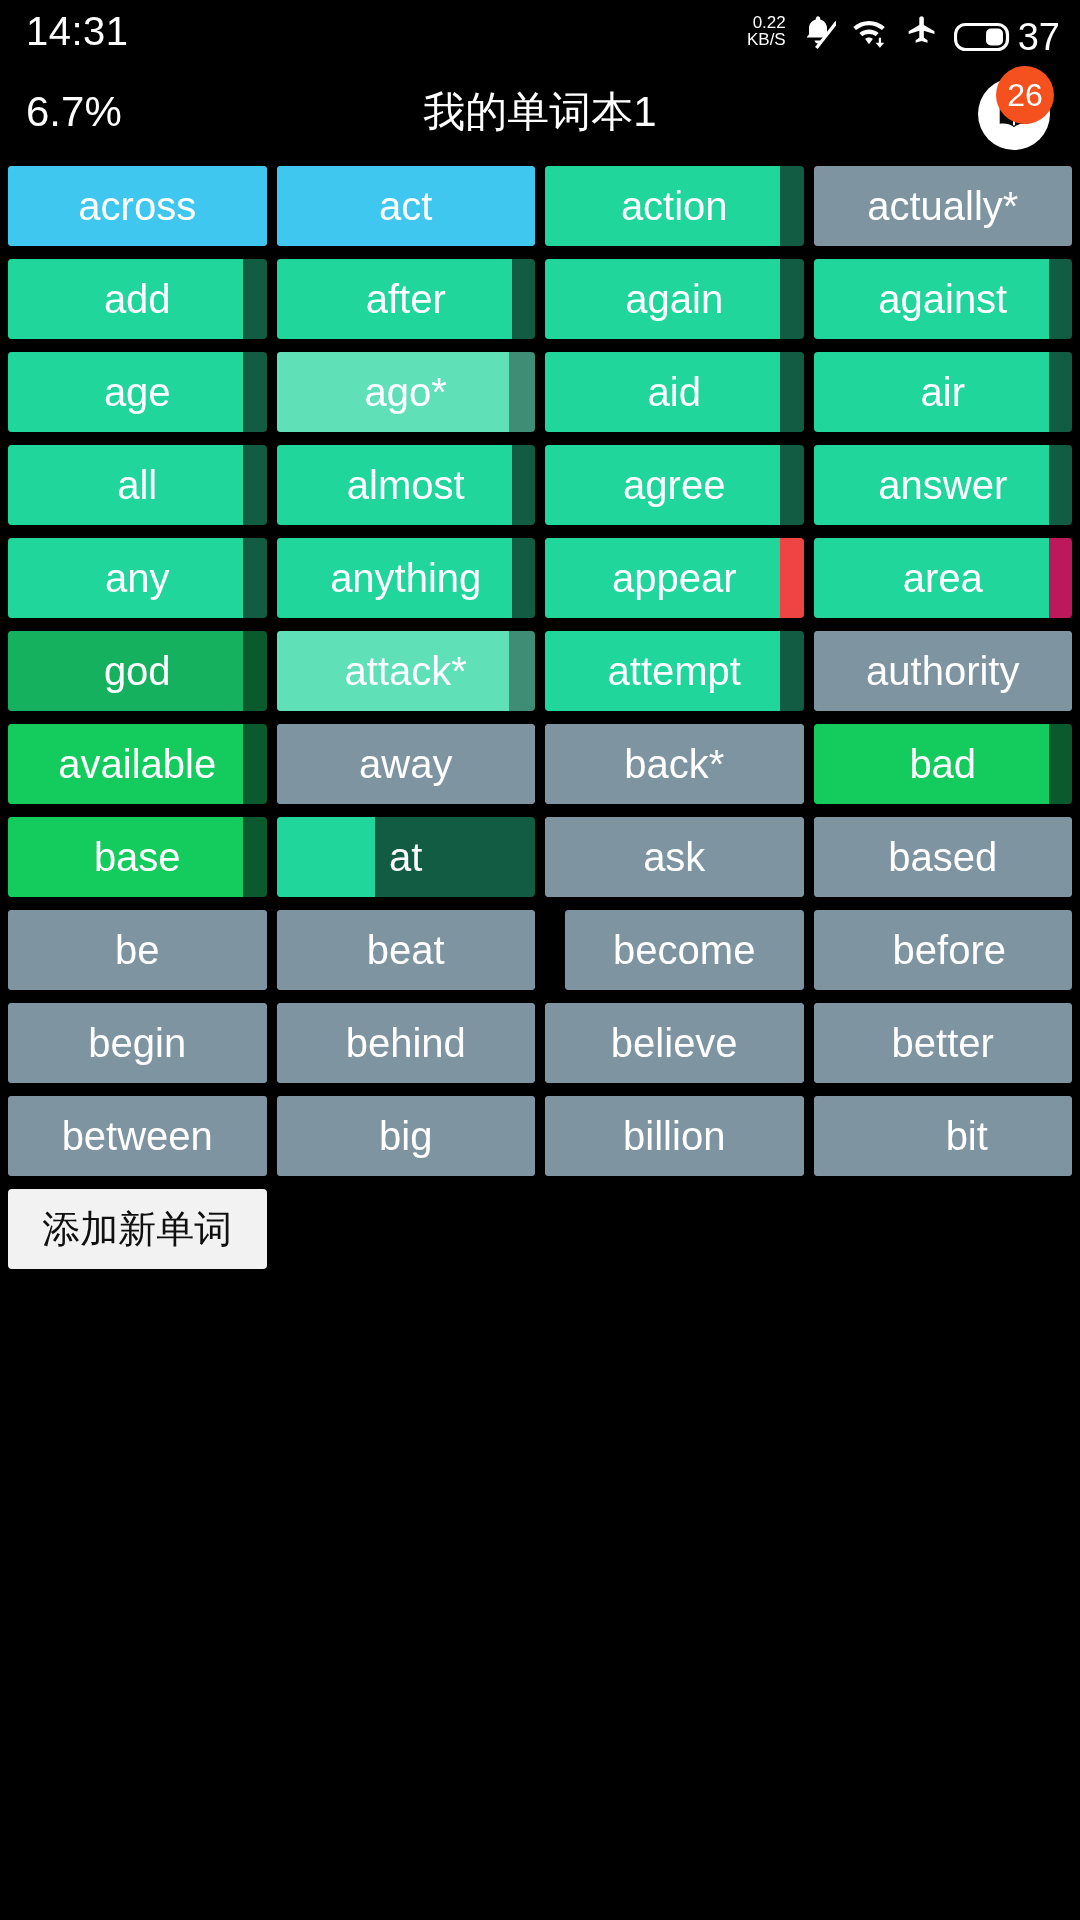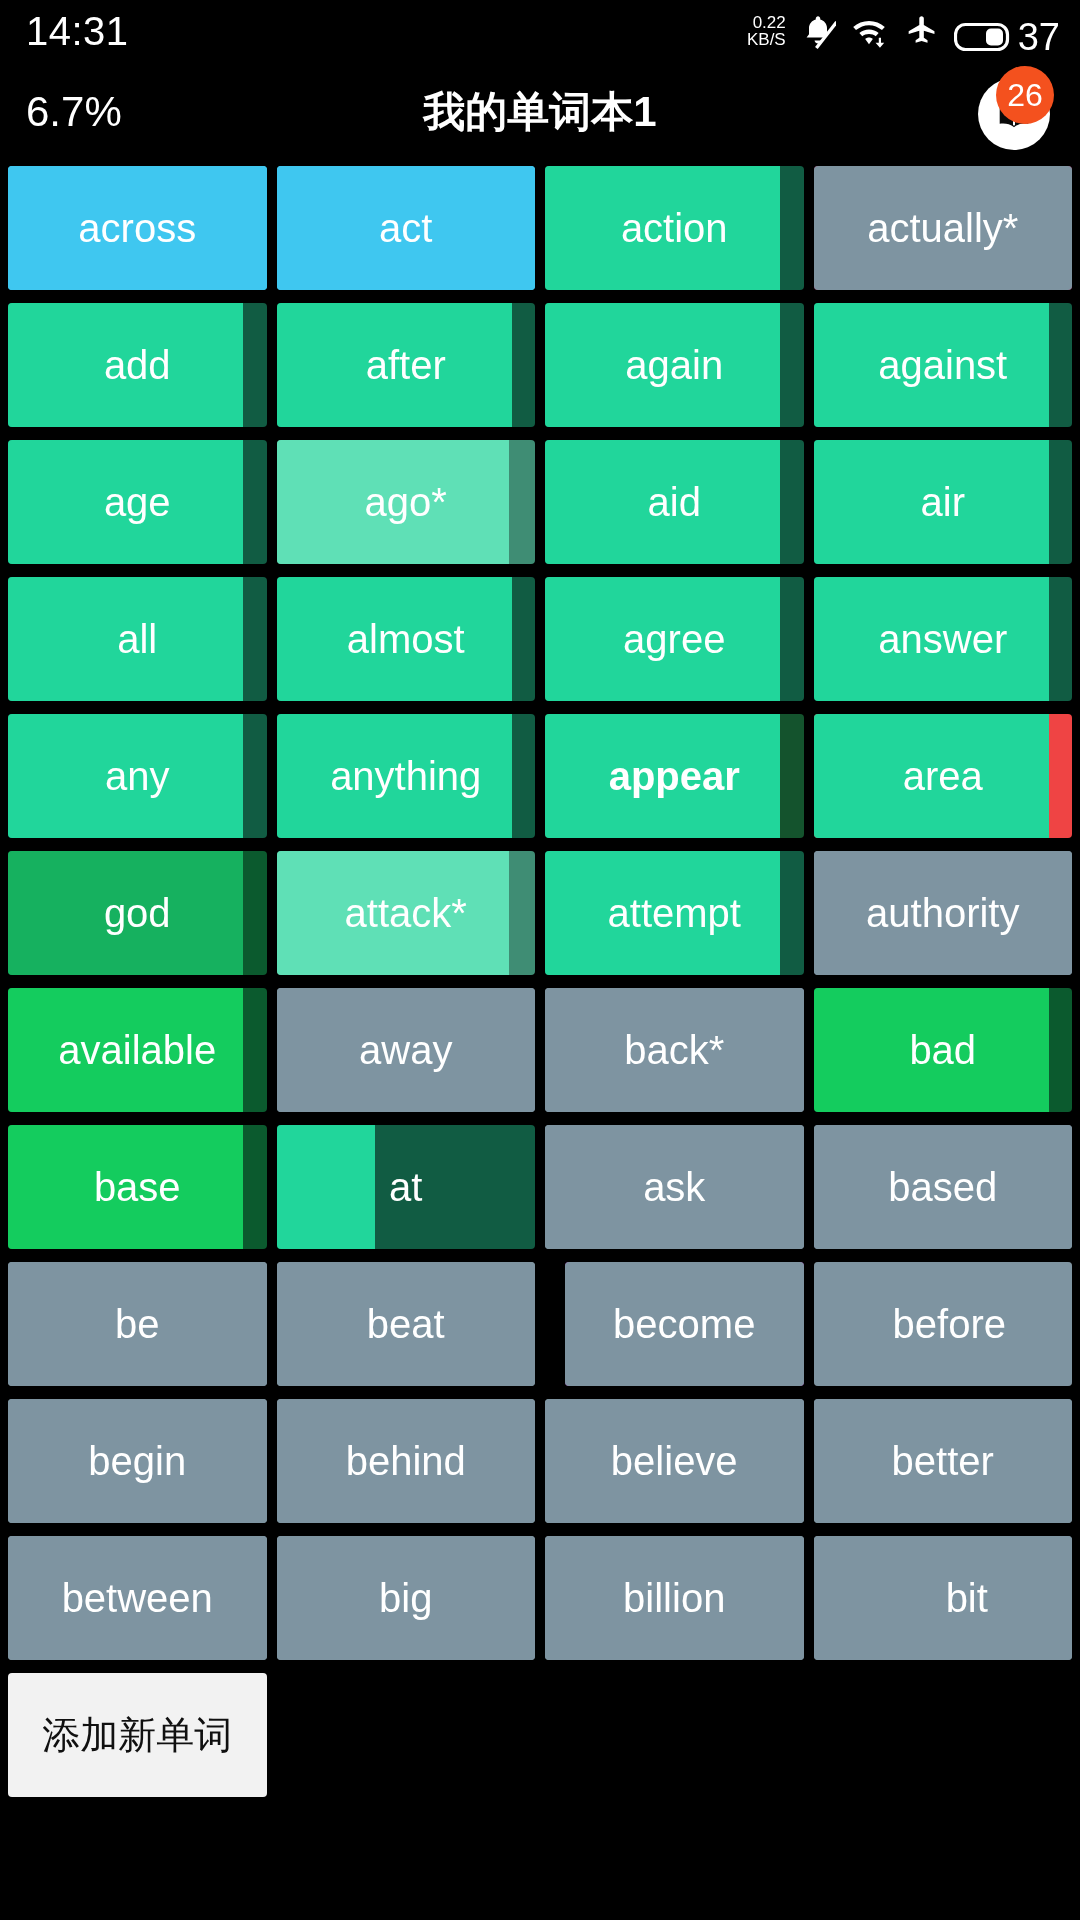--- a/index.html
+++ b/index.html
@@ -54,21 +54,20 @@
     position: absolute;
     left: 26px;
     font-size: 42px;
     line-height: 1;
   }
   .deck-title {
     width: 100%;
     text-align: center;
     font-size: 42px;
     line-height: 1;
-    font-weight: bold;
   }
   .book-button {
     position: absolute;
     right: 30px;
     top: 16px;
     width: 72px; height: 72px;
     border-radius: 50%;
     background: #fff;
     display: flex;
     align-items: center;
@@ -92,21 +91,21 @@
   .grid {
     margin-top: 4px;
     padding: 0 8px;
     display: grid;
     grid-template-columns: repeat(4, 1fr);
     column-gap: 10px;
     row-gap: 13px;
   }
   .tile {
     position: relative;
-    height: 124px;
+    height: 80px;
     border-radius: 4px;
     overflow: hidden;
     display: flex;
     align-items: center;
     justify-content: center;
     background: #7E94A1;
   }
   .tile-fill {
     position: absolute;
     left: 0; top: 0; bottom: 0;
@@ -257,25 +256,25 @@
       <span class="tile-label">answer</span>
     </div>
     <div class="tile" style="background: rgb(17, 92, 67);">
       <div class="tile-fill" style="background: rgb(33, 214, 155); width: 91%;"></div>
       <span class="tile-label">any</span>
     </div>
     <div class="tile" style="background: rgb(17, 92, 67);">
       <div class="tile-fill" style="background: rgb(33, 214, 155); width: 91%;"></div>
       <span class="tile-label">anything</span>
     </div>
-    <div class="tile" style="background: #14532d; font-weight: bold;">
+    <div class="tile" style="background: #ef4444;">
       <div class="tile-fill" style="background: rgb(33, 214, 155); width: 91%;"></div>
       <span class="tile-label">appear</span>
     </div>
-    <div class="tile" style="background: #ef4444;">
+    <div class="tile" style="background: #be185d;">
       <div class="tile-fill" style="background: rgb(33, 214, 155); width: 91%;"></div>
       <span class="tile-label">area</span>
     </div>
     <div class="tile" style="background: rgb(11, 90, 46);">
       <div class="tile-fill" style="background: rgb(22, 177, 95); width: 91%;"></div>
       <span class="tile-label">god</span>
     </div>
     <div class="tile" style="background: rgb(63, 141, 116);">
       <div class="tile-fill" style="background: rgb(95, 224, 182); width: 90%;"></div>
       <span class="tile-label">attack*</span>

